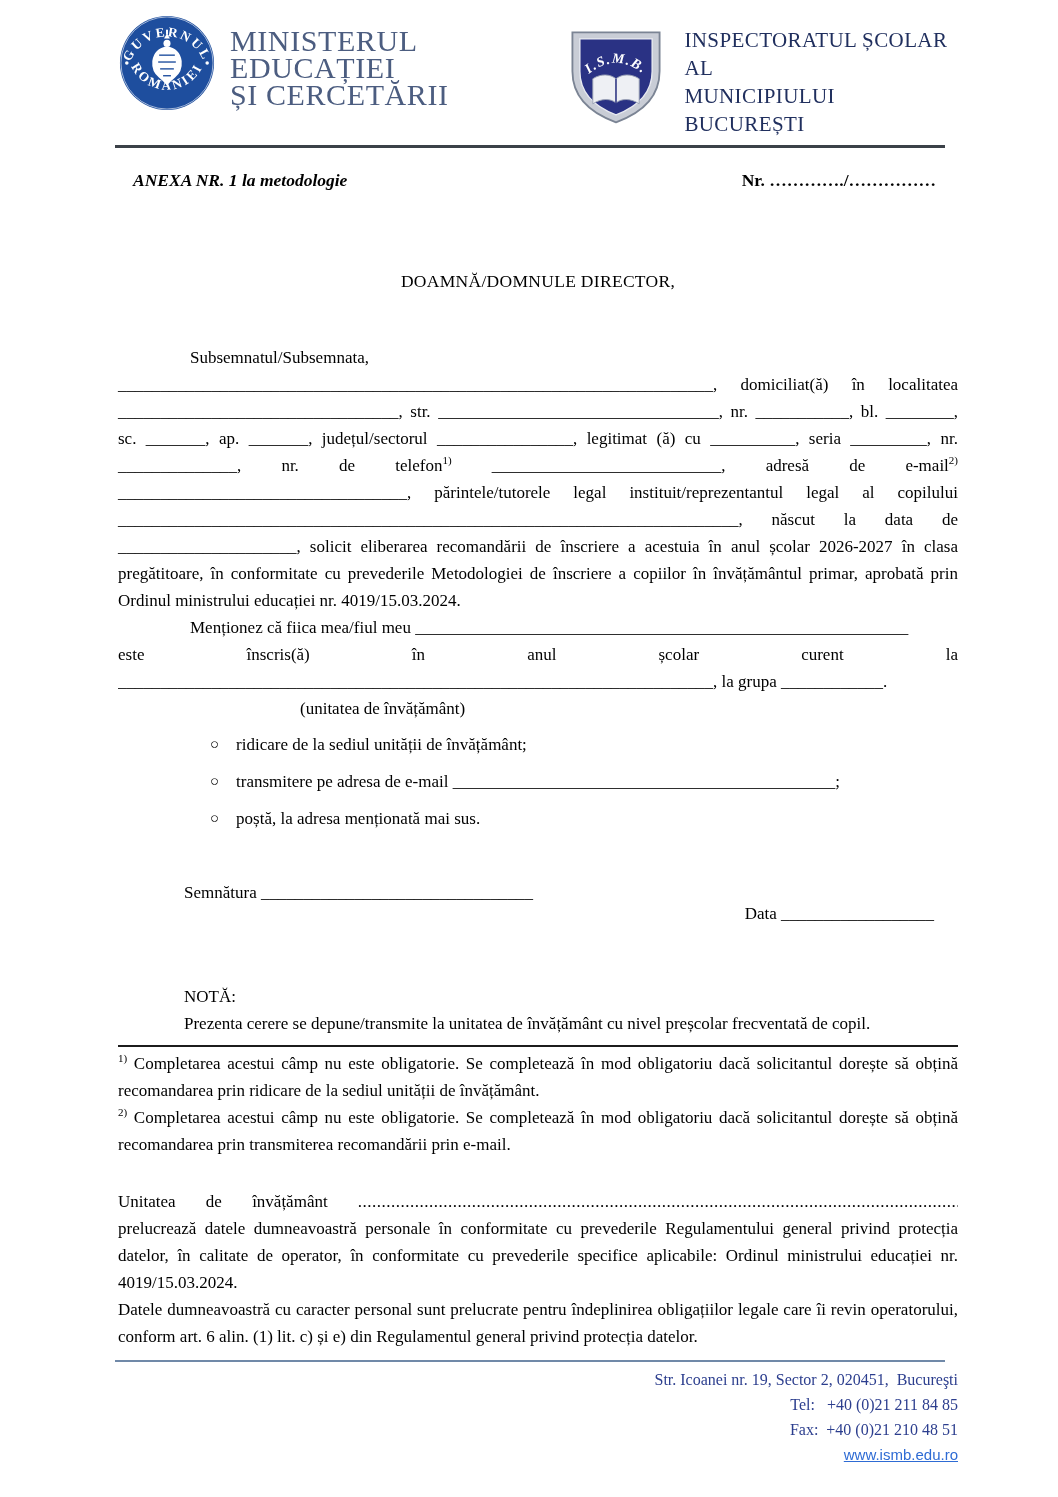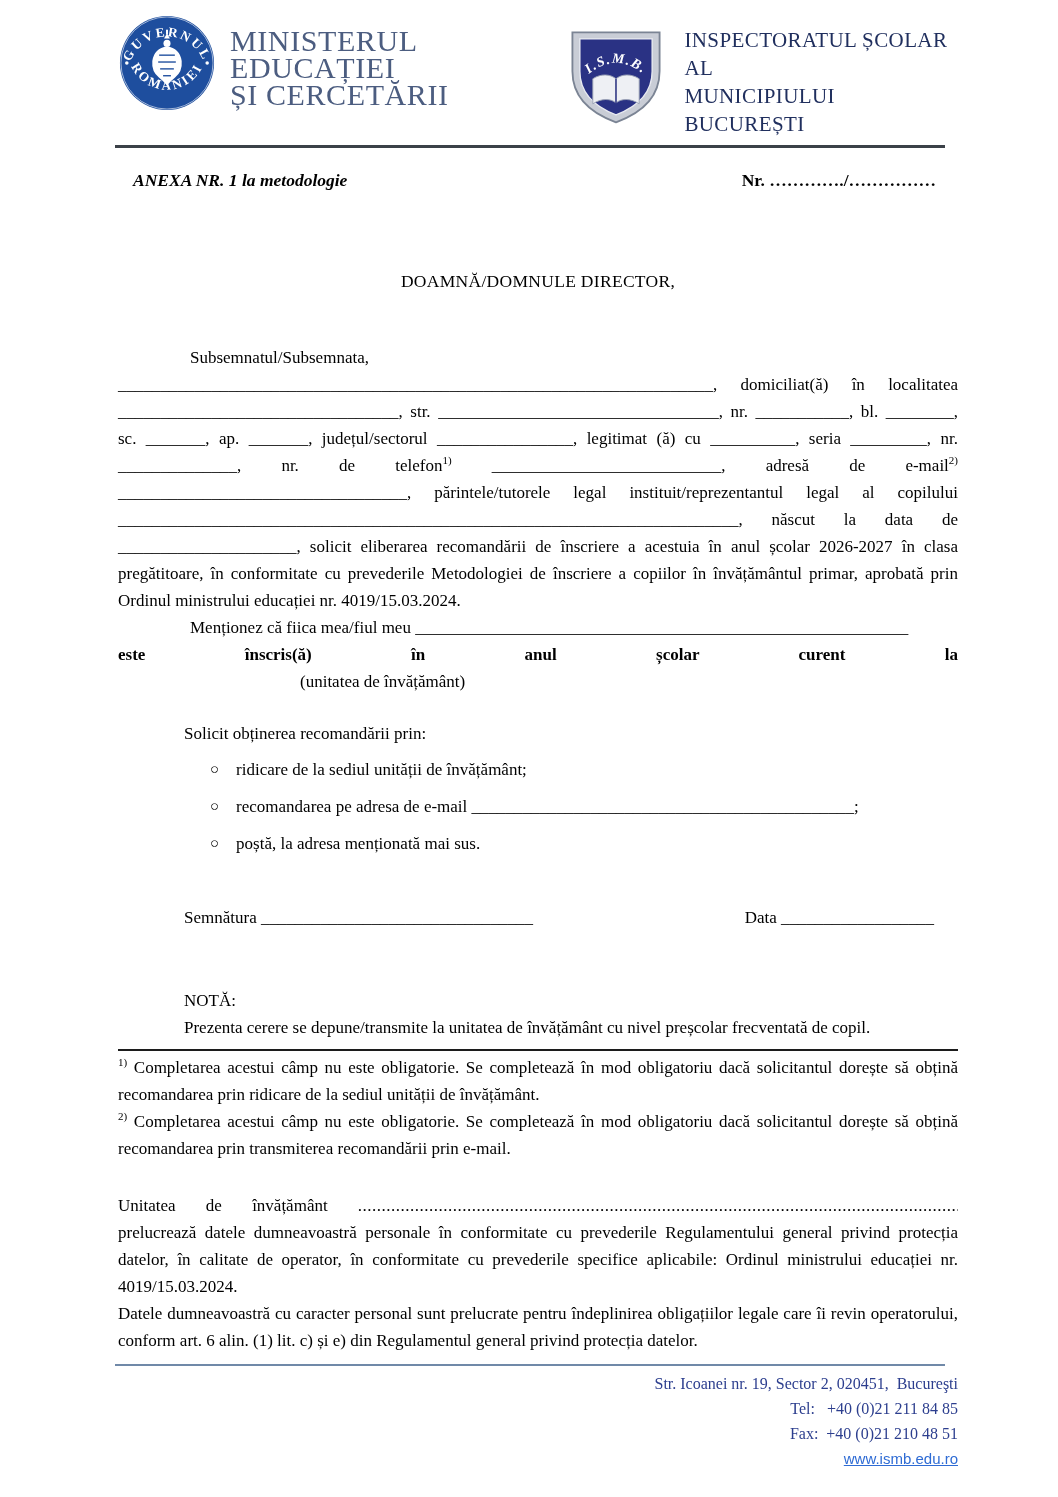--- a/index.html
+++ b/index.html
@@ -26,32 +26,32 @@
   .anexa { font-style:italic; margin-left:15px; }
   .nr { margin-right:22px; }
 
   
   .doc-title { text-align:center; margin-top:80px; font-size:17.5px; letter-spacing:0.3px; }
 
   
   .body-p { margin-top:52px; text-align:justify; line-height:27px; }
   .ti { text-indent:72px; }
   .nowrap-line { white-space:nowrap; overflow:hidden; line-height:27px; }
-  .justify-last { text-align:justify; text-align-last:justify; line-height:27px;font-weight:bold; }
+  .justify-last { text-align:justify; text-align-last:justify; line-height:27px; }
   .caption { margin-left:182px; line-height:27px; }
   sup { font-size:11px; line-height:0; }
 
   .solicit { margin:25px 0 0 66px; line-height:27px; }
   .options { list-style:none; margin:3px 0 0 92px; }
   .options li { display:flex; align-items:baseline; gap:17px; margin-top:9px; line-height:28px; }
   .radio { font-size:15px; flex:0 0 auto; transform:translateY(-1px); }
 
   .sig-row { display:flex; margin-top:46px; line-height:27px; }
   .sig { margin-left:66px; }
-  .date { margin-left:auto; margin-right:24px; }
+  .date { margin-left:auto; margin-right:24px;margin-top:21px; }
 
   .nota { margin-top:56px; }
   .nota-title { margin-left:66px; line-height:27px; }
   .nota-text { text-align:justify; text-indent:66px; line-height:27px; }
 
   .fn-rule { border:none; border-top:2px solid #1c1c1c; margin:8px 0 3px 0; width:100%; }
   .fn { text-align:justify; line-height:27px; }
 
   .gdpr { margin-top:10px; }
   .gdpr-line1 { display:flex; line-height:27px;margin-top:30px; }
@@ -140,31 +140,31 @@
       <span class="anexa">ANEXA NR. 1 la metodologie</span>
       <span class="nr">Nr. …………./……………</span>
     </div>
 
     <div class="doc-title">DOAMNĂ/DOMNULE DIRECTOR,</div>
 
     <p class="body-p ti"><span>Subsemnatul/Subsemnata, ______________________________________________________________________, domiciliat(ă) în localitatea _________________________________, str. _________________________________, nr. ___________, bl. ________, sc. _______, ap. _______, județul/sectorul ________________, legitimat (ă) cu __________, seria _________, nr. ______________, nr. de telefon</span><sup>1)</sup><span> ___________________________, adresă de e-mail</span><sup>2)</sup><span> __________________________________, părintele/tutorele legal instituit/reprezentantul legal al copilului _________________________________________________________________________, născut la data de _____________________, solicit eliberarea recomandării de înscriere a acestuia în anul școlar 2026-2027 în clasa pregătitoare, în conformitate cu prevederile Metodologiei de înscriere a copiilor în învățământul primar, aprobată prin Ordinul ministrului educației nr. 4019/15.03.2024.</span></p>
 
     <div class="nowrap-line ti">Menționez că fiica mea/fiul meu __________________________________________________________</div>
     <div class="justify-last">este înscris(ă) în anul școlar curent la</div>
+    <div class="nowrap-line">______________________________________________________________________, la grupa ____________.</div>
     <div class="caption">(unitatea de învățământ)</div>
 
-    <div class="solicit">Solicit obținerea recomandării prin:</div>
     <ul class="options">
       <li>
         <span class="radio">○</span>
         <span>ridicare de la sediul unității de învățământ;</span>
       </li>
       <li>
         <span class="radio">○</span>
-        <span>recomandarea pe adresa de e-mail _____________________________________________;</span>
+        <span>transmitere pe adresa de e-mail _____________________________________________;</span>
       </li>
       <li>
         <span class="radio">○</span>
         <span>poștă, la adresa menționată mai sus.</span>
       </li>
     </ul>
 
     <div class="sig-row">
       <span class="sig">Semnătura ________________________________</span>
       <span class="date">Data __________________</span>

